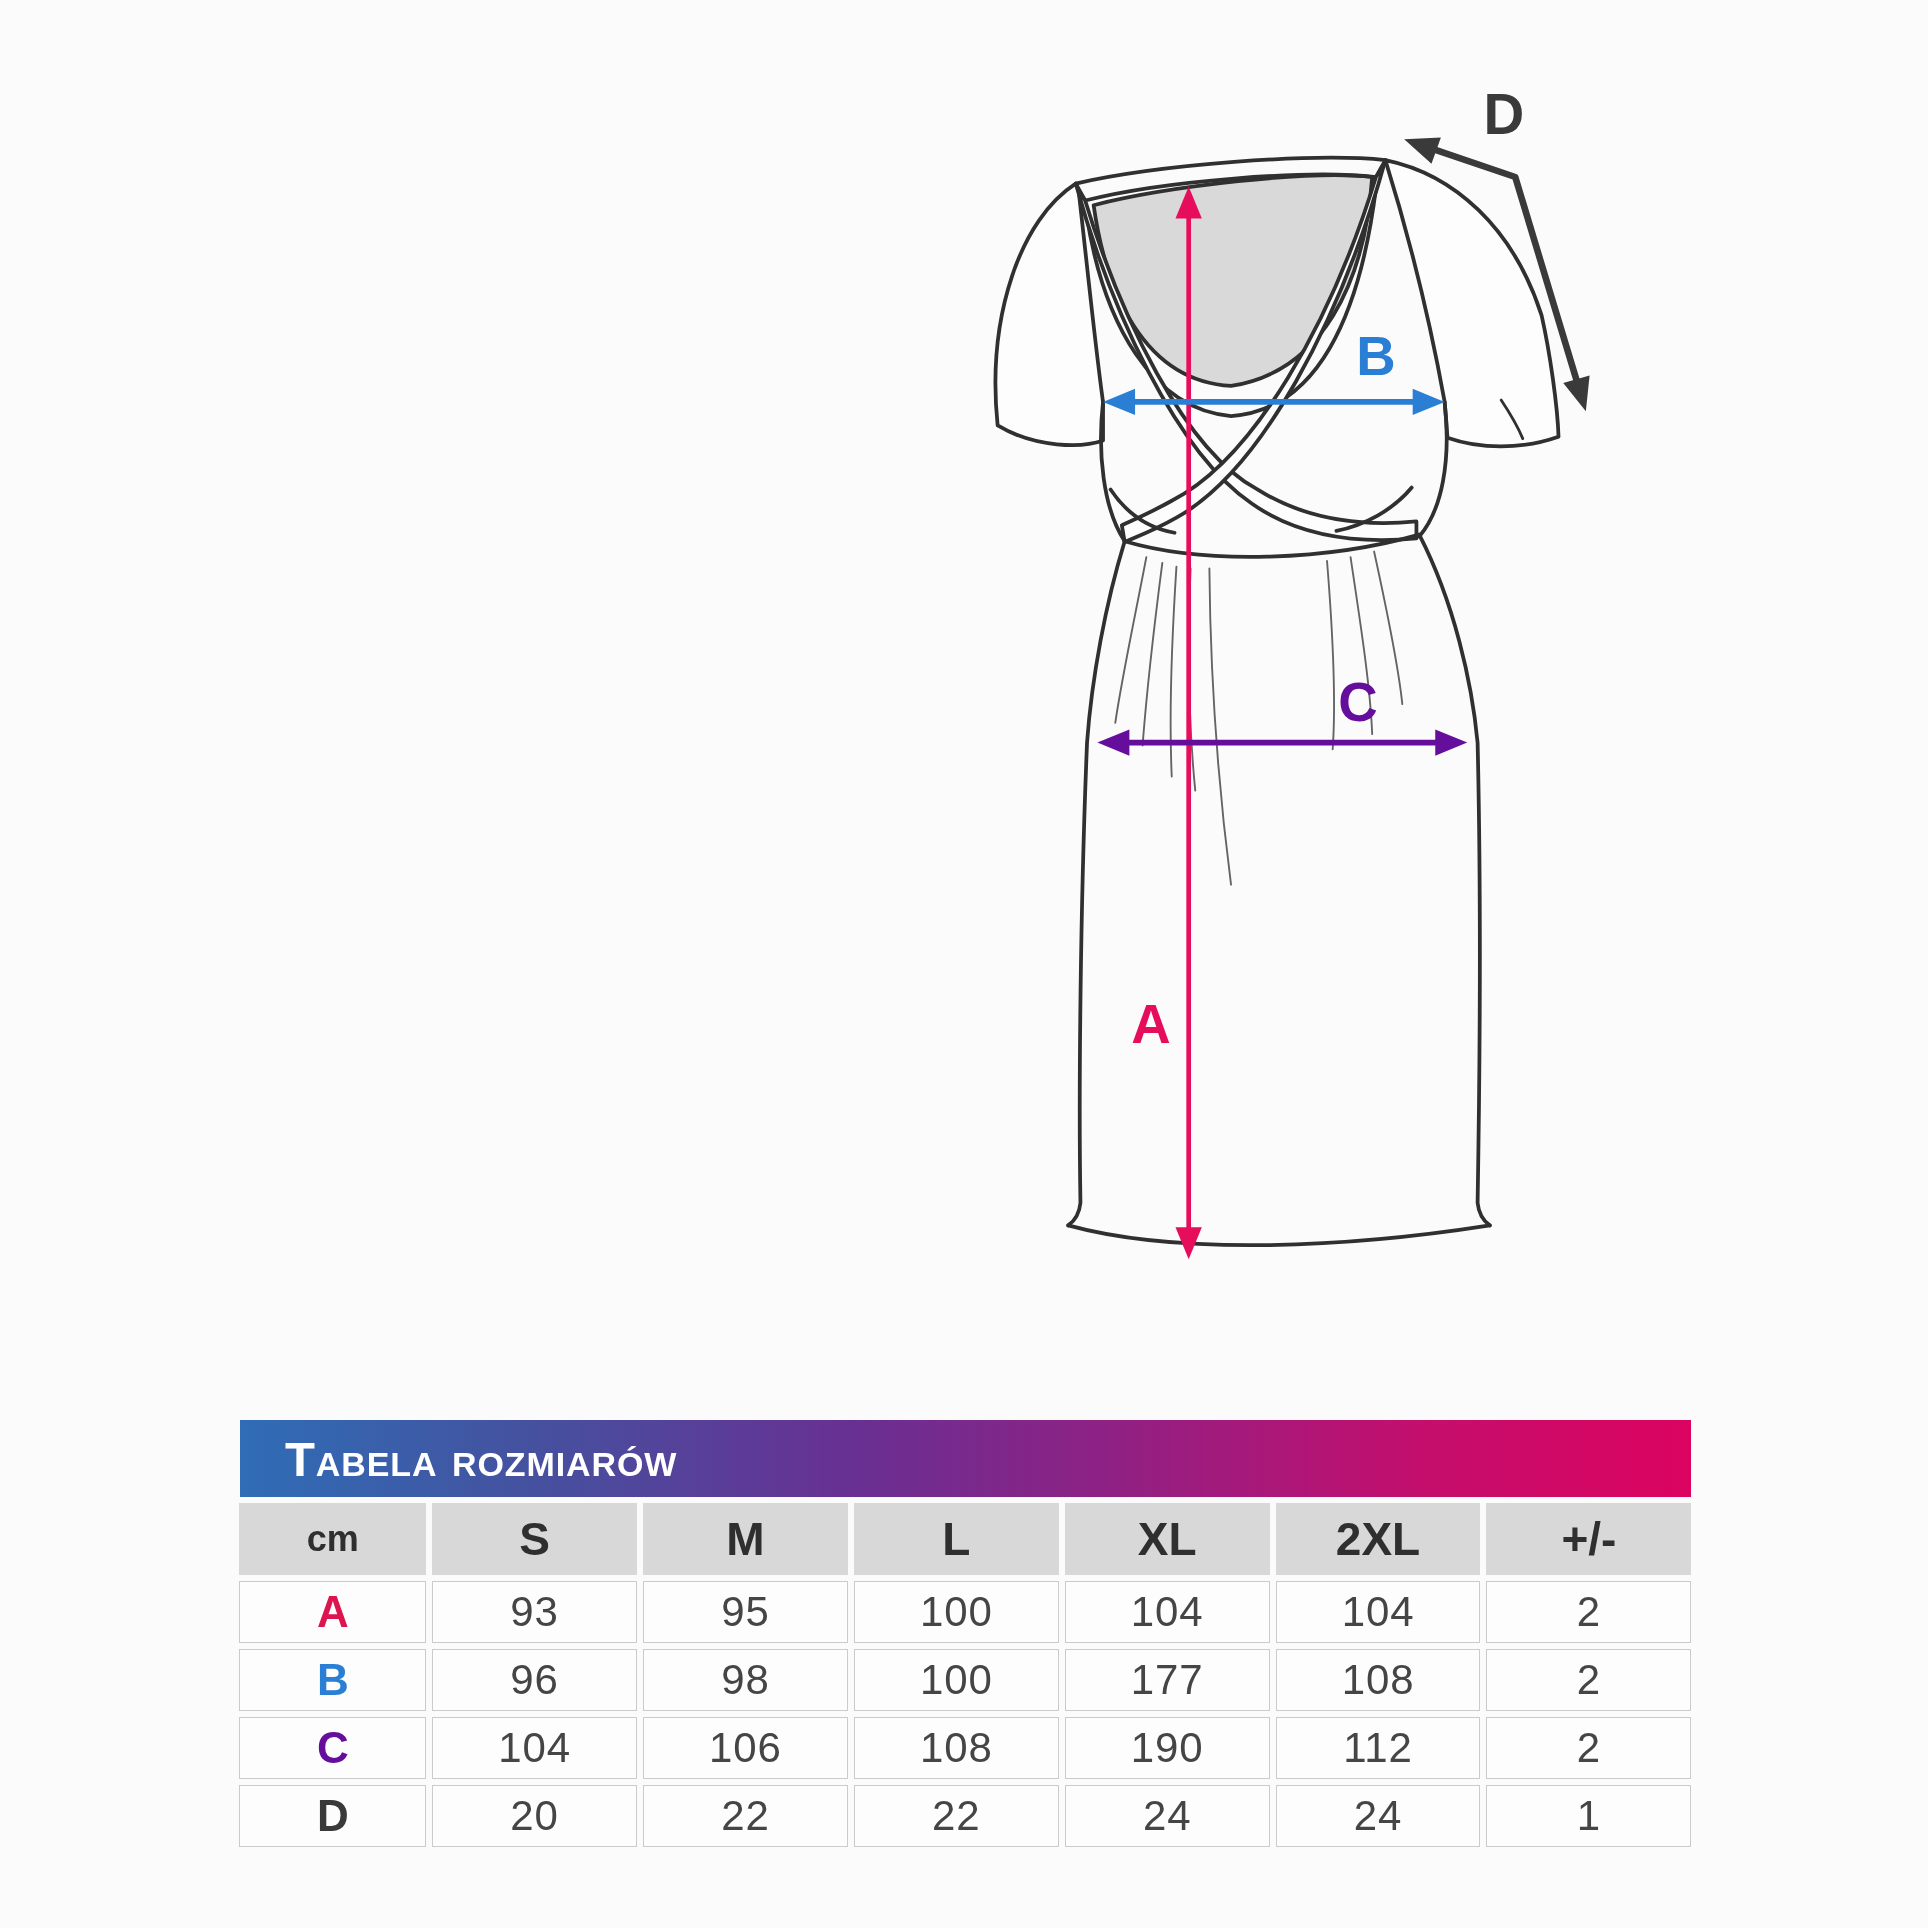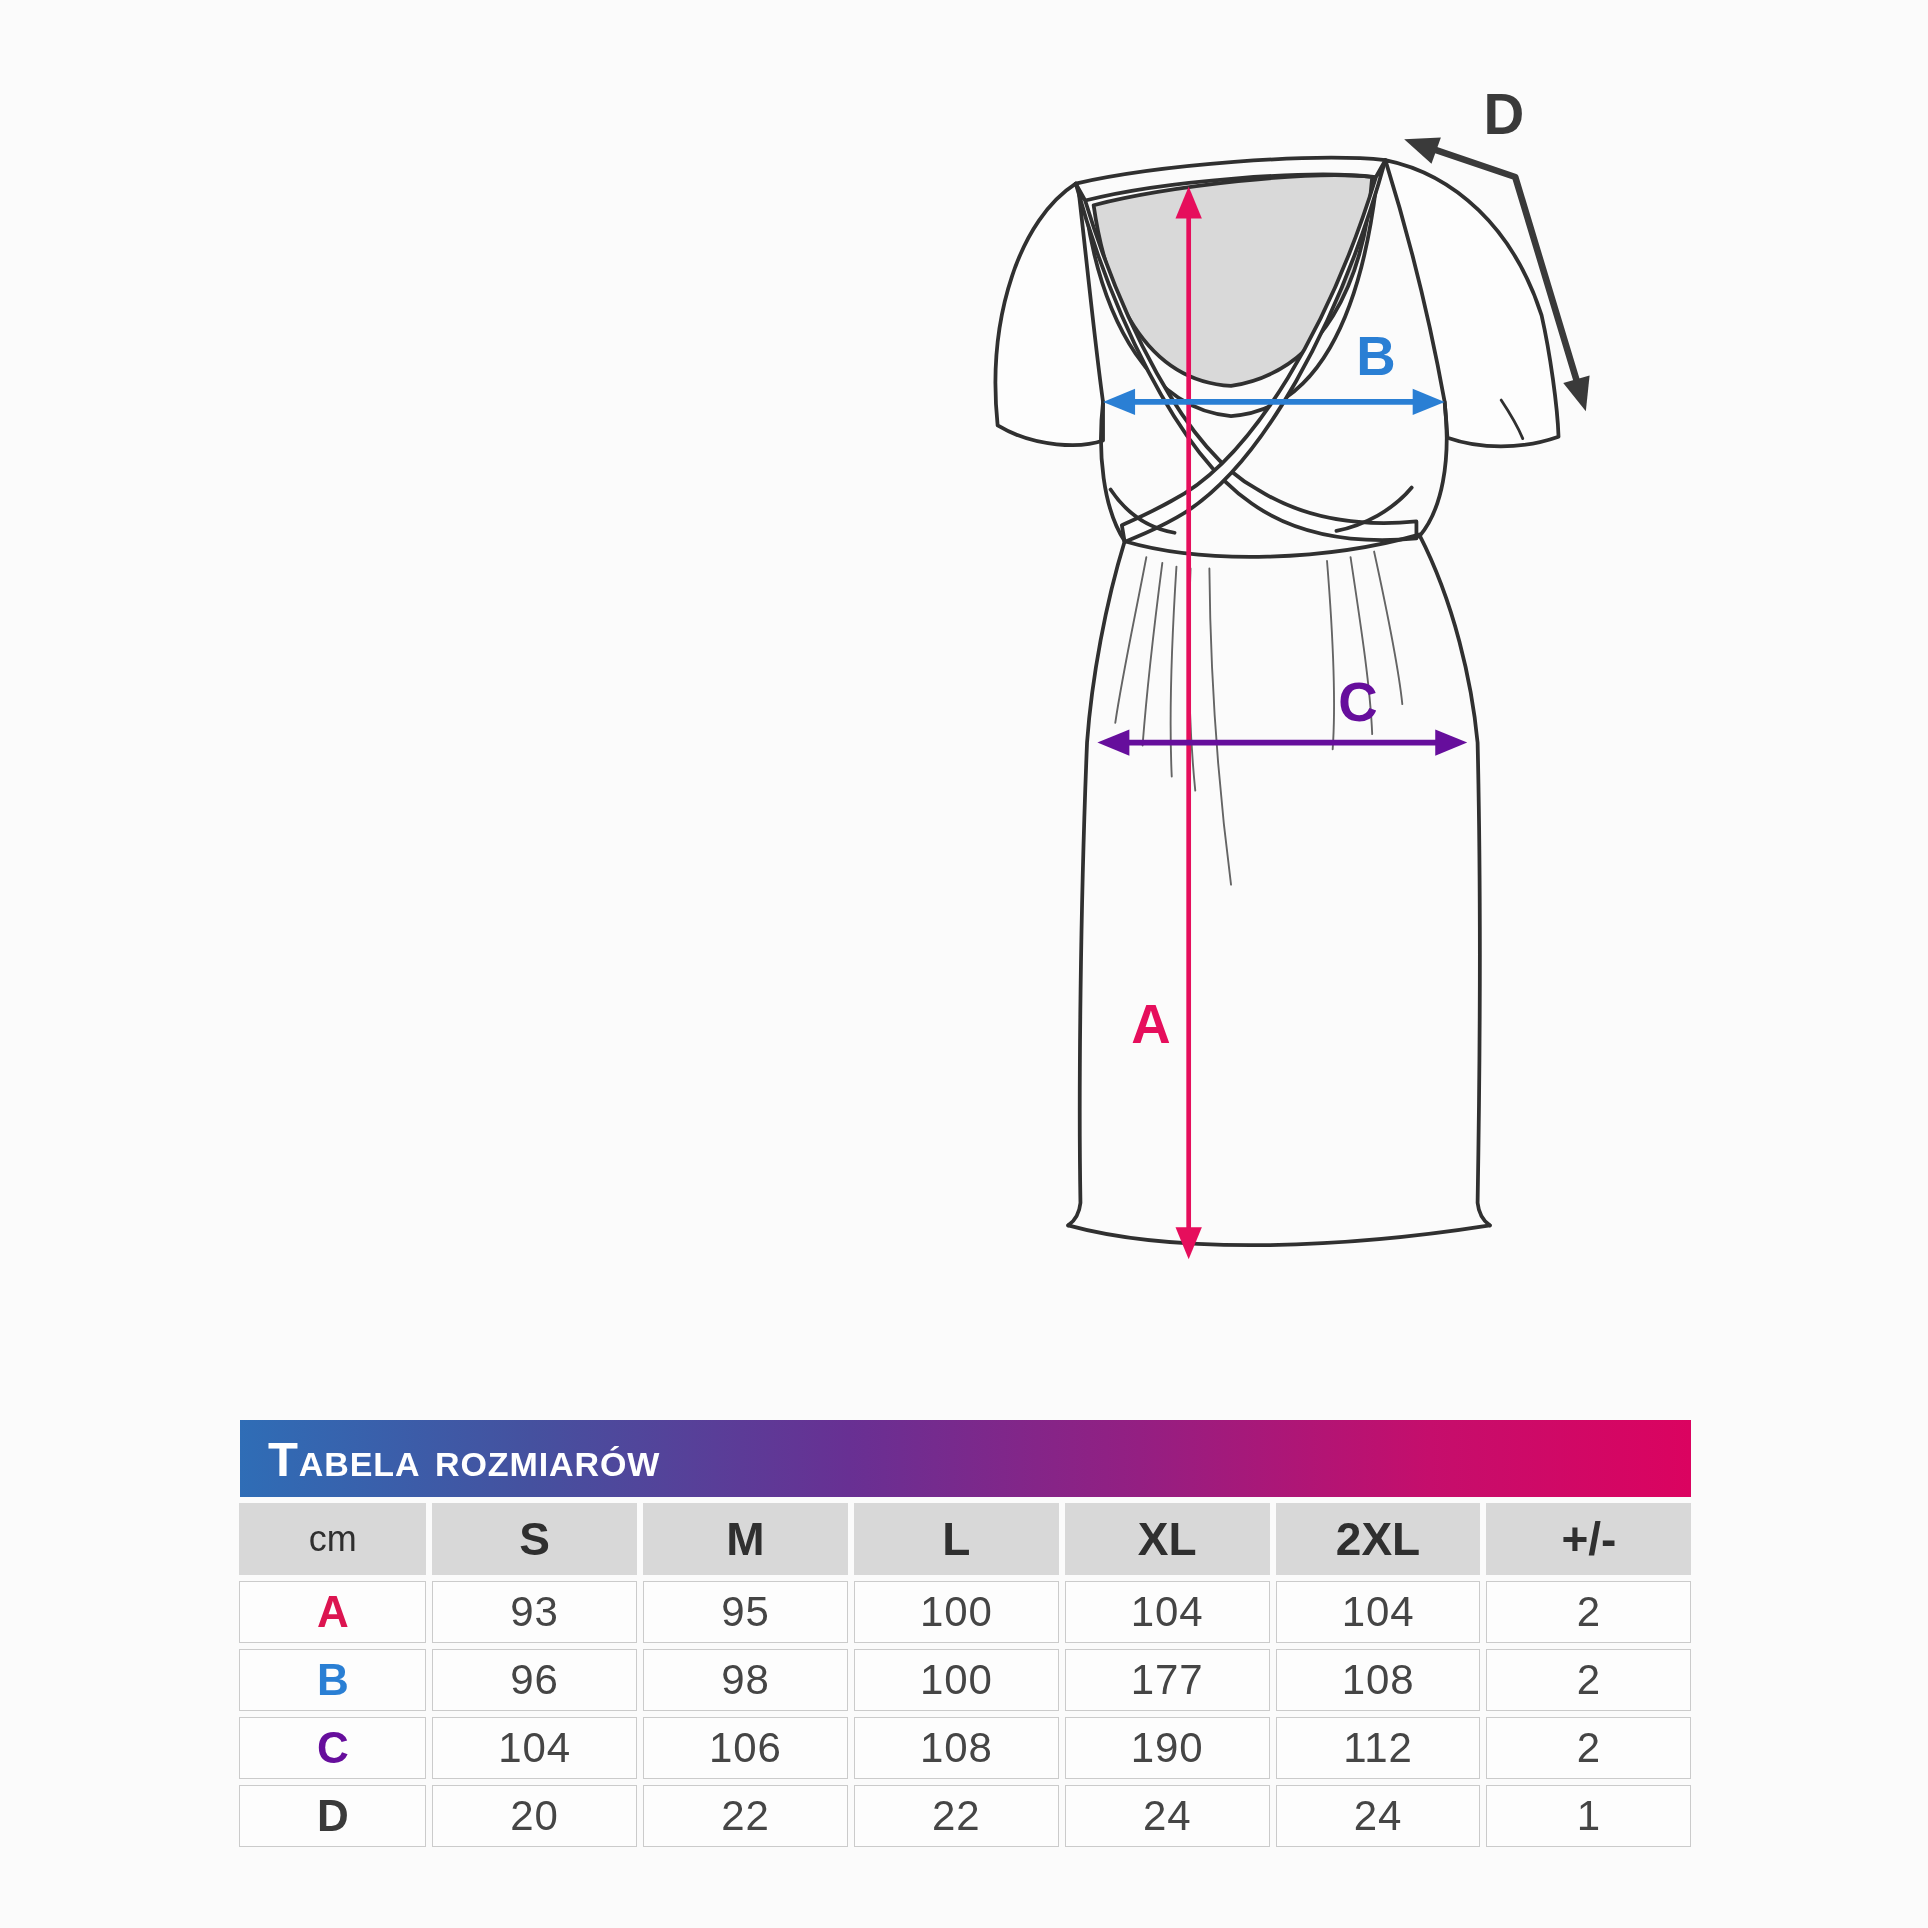--- a/index.html
+++ b/index.html
@@ -12,35 +12,35 @@
     position:absolute;left:341px;top:156px;
     font-size:44px;font-weight:800;letter-spacing:3.8px;
     color:#8f8f8f;
   }
   .diagram{position:absolute;left:800px;top:75px;width:847px;height:1243px;}
 
   
   .size-table{position:absolute;left:240px;top:1420px;width:1451px;}
   .banner{
     height:77px;display:flex;align-items:center;
-    padding-left:28px;box-sizing:border-box;
+    padding-left:45px;box-sizing:border-box;
     background:linear-gradient(90deg,#2f6db6 0%,#45519f 20%,#683093 42%,#941f82 62%,#c50e6c 82%,#db0360 100%);
     color:#ffffff;font-size:49px;font-weight:700;letter-spacing:0.9px;
     font-variant:small-caps;
   }
   table.sizes{
     border-collapse:separate;border-spacing:6.6px 6.6px;
     width:1464px;margin-left:-6.6px;table-layout:fixed;
   }
   table.sizes th, table.sizes td{text-align:center;vertical-align:middle;padding:0;}
   table.sizes thead th{
     background:#d8d8d8;height:72px;border:none;
     font-size:46px;font-weight:700;color:#2f2f2f;
   }
-  table.sizes thead th.unit{font-size:36px;font-weight:400;}
+  table.sizes thead th.unit{font-size:36px;font-weight:700;}
   table.sizes tbody th, table.sizes tbody td{
     background:#fdfdfd;height:60px;border:1.9px solid #cbcbcb;
   }
   table.sizes tbody td{
     font-size:42px;font-weight:300;color:#454545;letter-spacing:0.9px;margin-top:41px;
   }
   table.sizes tbody th{font-size:44px;font-weight:800;}
   .c-a{color:#dc1450;} .c-b{color:#2a7fd4;} .c-c{color:#660e9c;} .c-d{color:#3a3a3a;}
   col.lbl{width:186px;} col.sz{width:204px;}
 </style>

